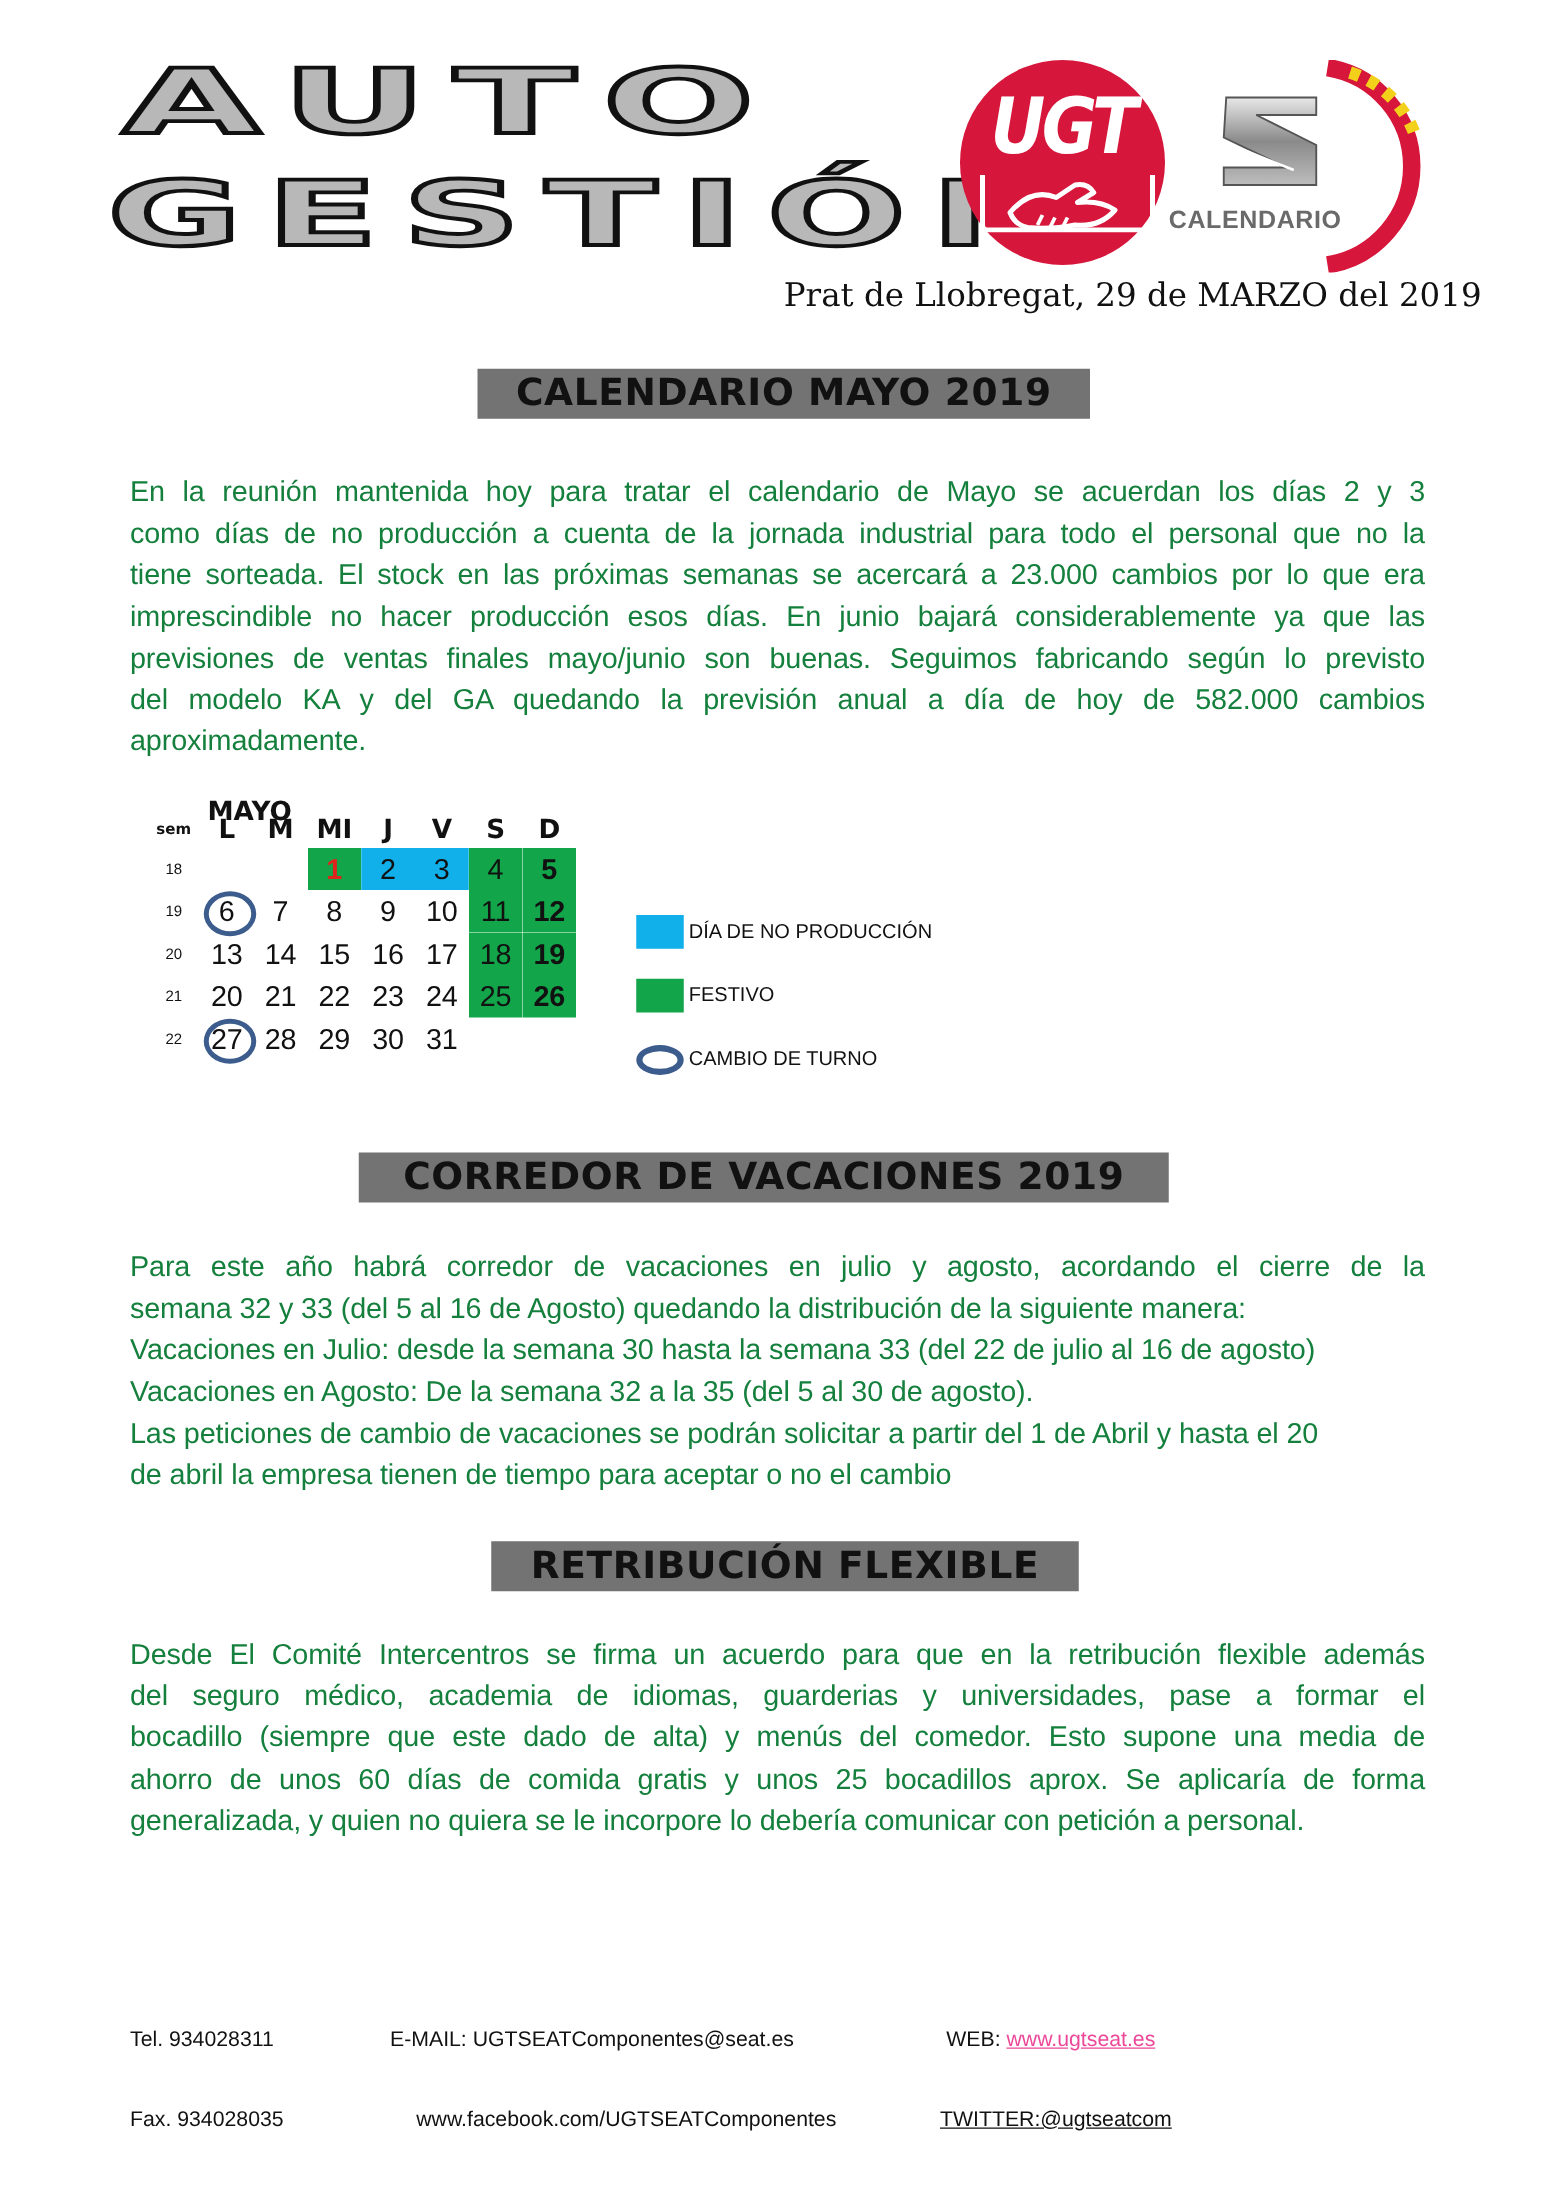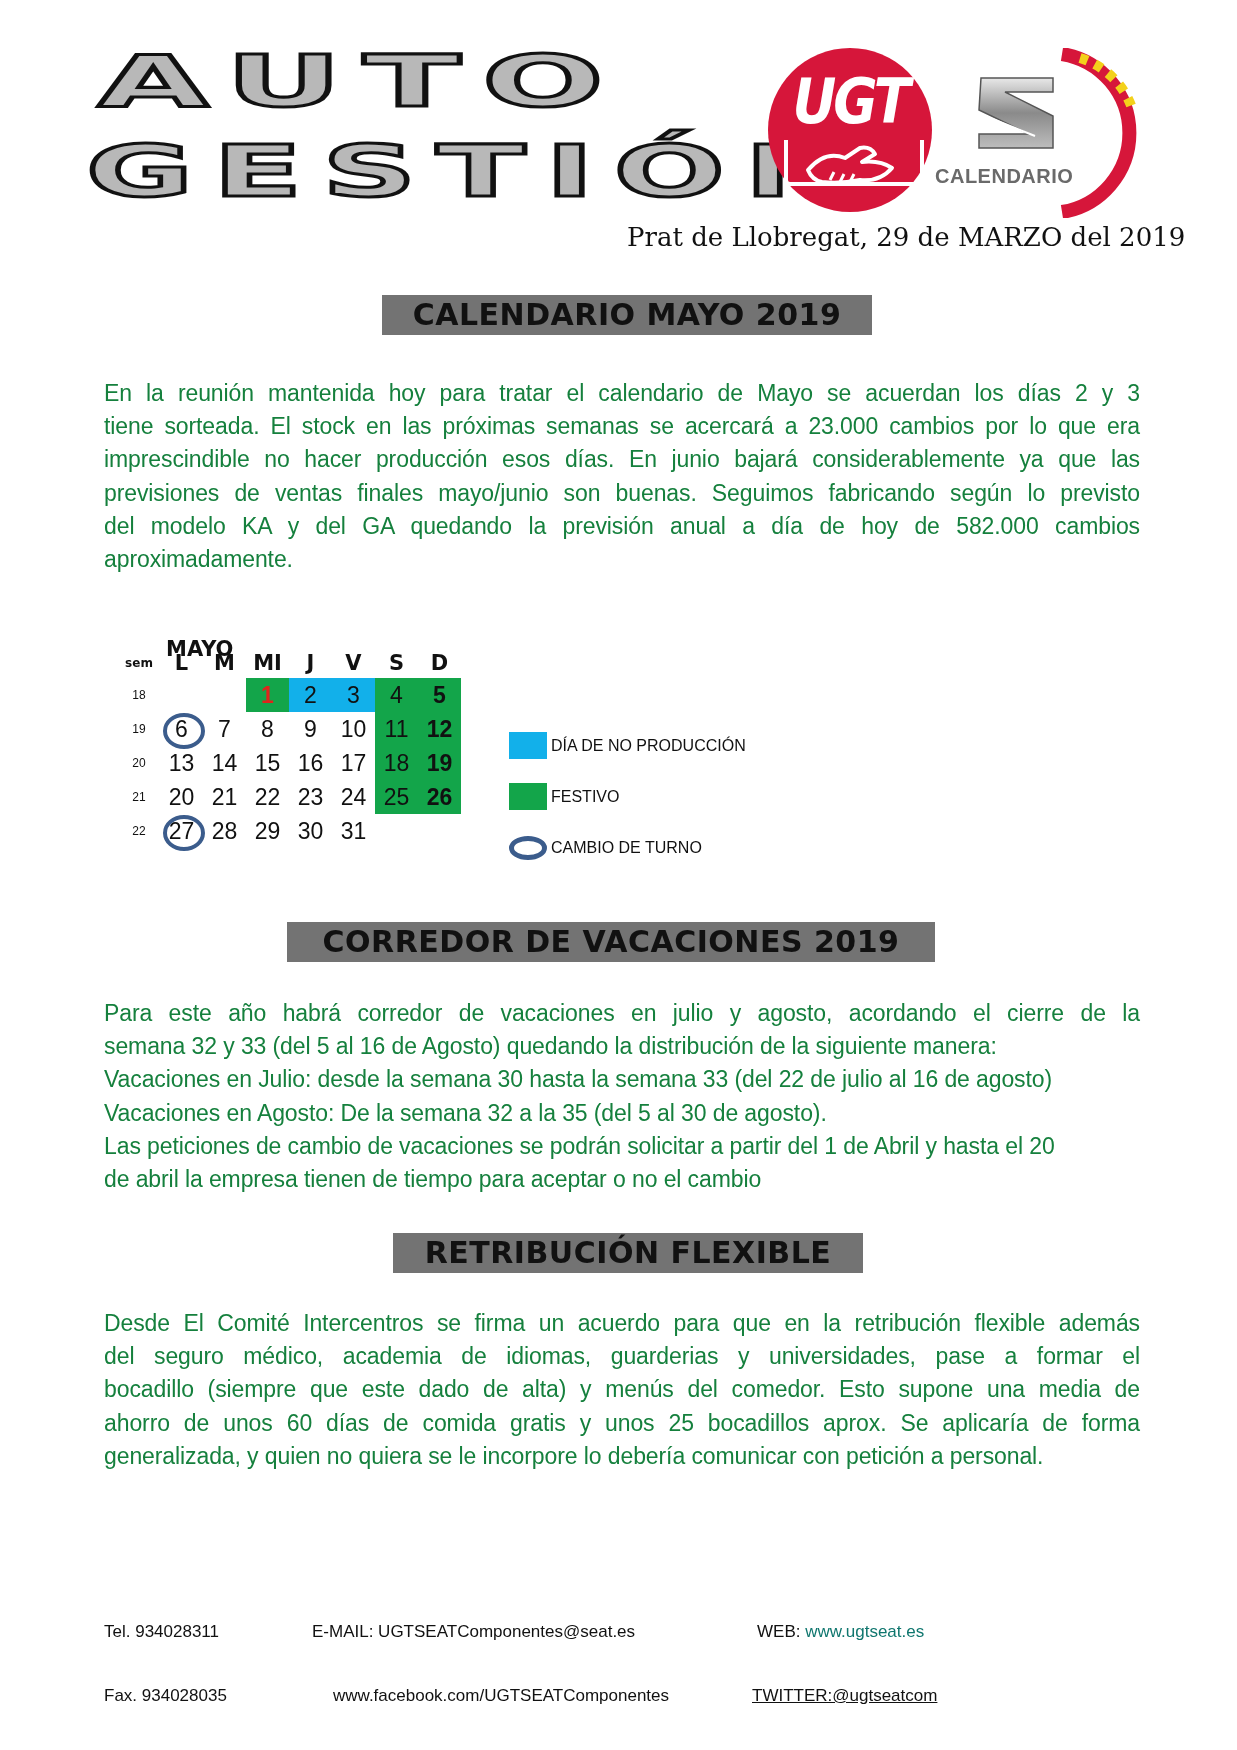--- a/index.html
+++ b/index.html
@@ -67,21 +67,21 @@
   .lg3 { top: 836px; }
 
   
   .foot { position: absolute; font-family: "Liberation Sans", "DejaVu Sans", sans-serif; font-size: 17px; color: #111; }
   .f-tel { left: 104px; top: 1622px; }
   .f-mail { left: 312px; top: 1622px; }
   .f-web { left: 757px; top: 1622px; }
   .f-fax { left: 104px; top: 1686px; }
   .f-fb { left: 333px; top: 1686px; }
   .f-tw { left: 752px; top: 1686px; text-decoration: underline; }
-  .link { color: #0f766e; }
+  .link { color: #ec4899; text-decoration: underline; }
 </style>
 </head>
 <body>
 
 <div>
   <div class="logo-word logo-auto">AUTO</div>
   <div class="logo-word logo-gestion">GESTIÓN</div>
 
   <div>
     <div class="ugt-circle"></div>
@@ -110,20 +110,21 @@
     <path d="M2 6 A80 80 0 0 1 2 164" fill="none" stroke="#d6163a" stroke-width="14"></path>
     <path d="M20 10 A80 80 0 0 1 72 60" fill="none" stroke="#f3d11b" stroke-width="10" stroke-dasharray="8 8"></path>
   </svg>
 
   <div class="date-line">Prat de Llobregat,  29  de MARZO del 2019</div>
 </div>
 
 <div class="heading h-cal">CALENDARIO MAYO 2019</div>
 <div class="para p1">
   <span class="jline">En la reunión mantenida hoy para tratar el calendario de Mayo se acuerdan los días 2 y 3</span>
+  <span class="jline">como días de no producción a cuenta de la jornada industrial para todo el personal que no la</span>
   <span class="jline">tiene sorteada. El stock en las próximas semanas se acercará a 23.000 cambios por lo que era</span>
   <span class="jline">imprescindible  no hacer producción esos días. En junio bajará considerablemente ya que las</span>
   <span class="jline">previsiones de ventas finales mayo/junio son buenas. Seguimos fabricando según lo previsto</span>
   <span class="jline">del modelo KA y  del GA quedando la previsión anual a día de hoy de 582.000 cambios</span>
   <span class="line">aproximadamente.</span>
 </div>
 
 <div class="cal-month">MAYO</div>
 <div class="cal-wrap">
   <table class="cal">

